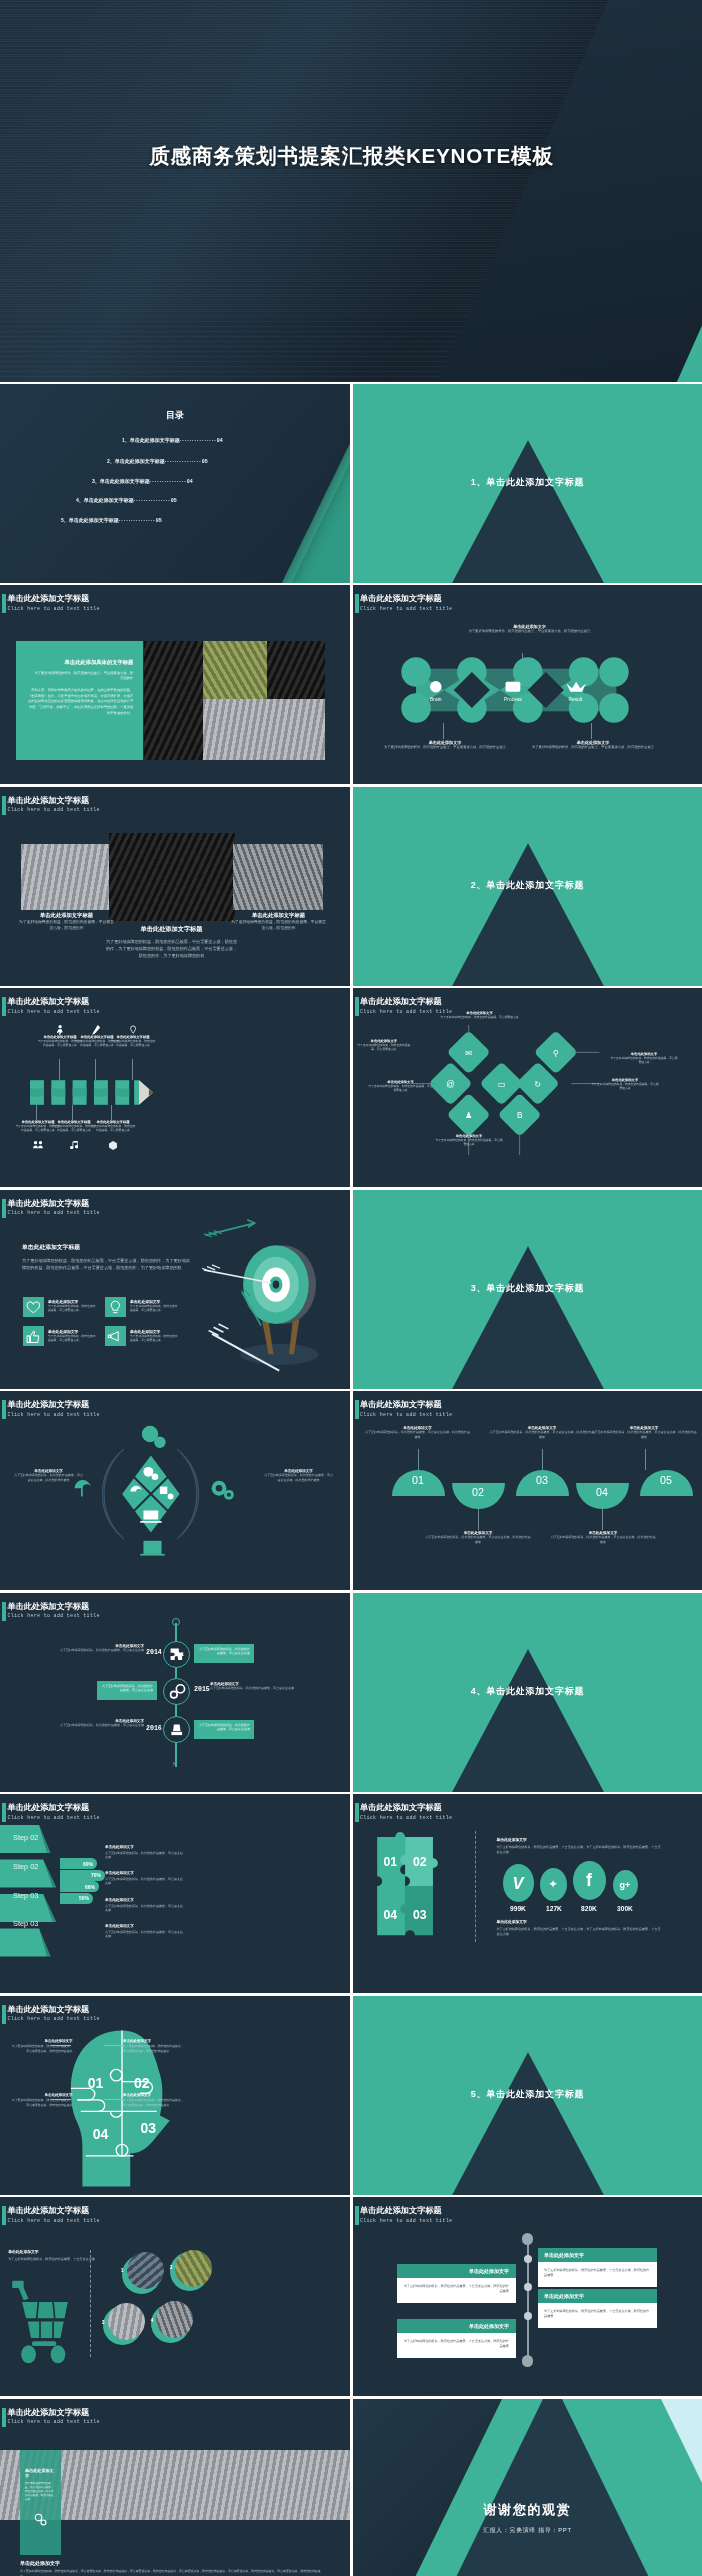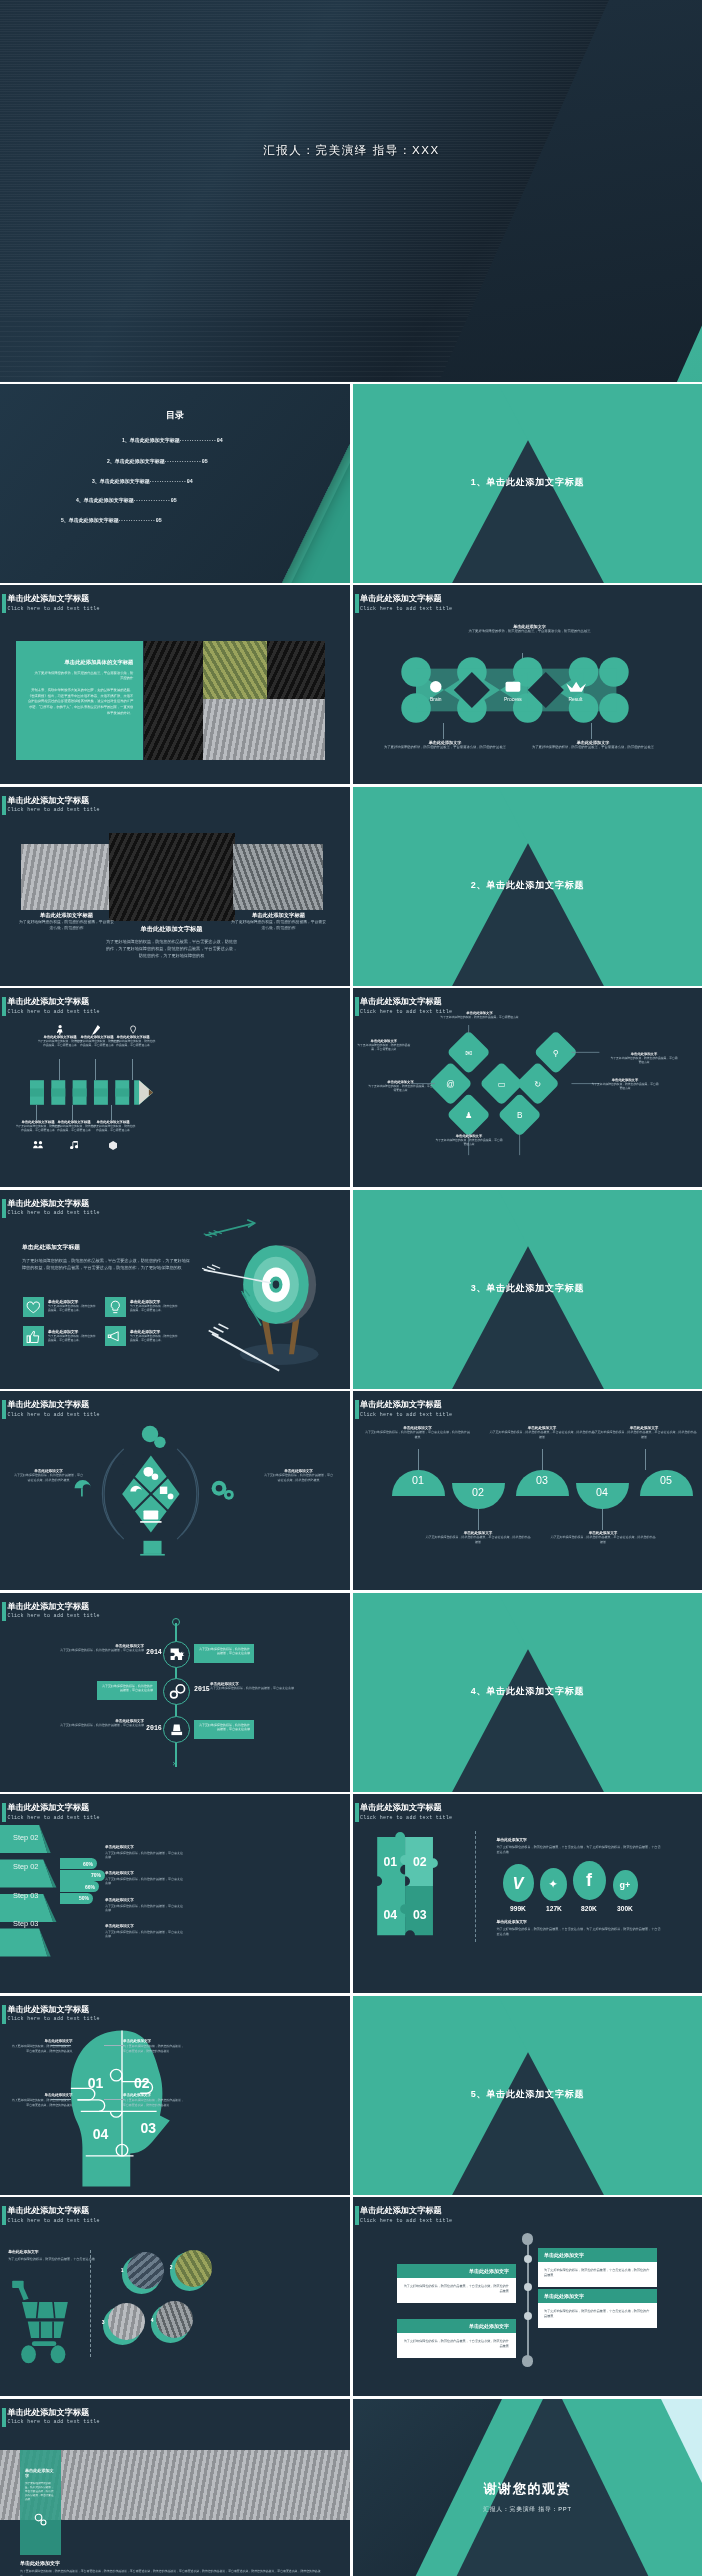--- a/index.html
+++ b/index.html
@@ -178,21 +178,21 @@
 </style>
 </head>
 <body>
 
 <div class="cover">
   <div class="dark-band"></div>
   <div class="teal-chev chev2"></div>
   <div class="teal-chev chev1"></div>
   <div class="darkwedge"></div>
   <div class="cover-text">
-    <div class="subtitle">汇报人：完美演绎  指导：XXX</div>
+    <div class="maintitle">质感商务策划书提案汇报类KEYNOTE模板</div>
   </div>
 </div>
 
 <div class="grid">
 
   <div class="slide toc">
     <div class="tealbg"></div>
     <div class="wedge2"></div>
     <div class="wedge3"></div>
     <div class="dark"></div>
@@ -970,19 +970,19 @@
       <div class="bd" style="font-size:2.9px;margin-top:3.3px;line-height:1.7;">为了更好地保障您的权益，防范您的作品被黑，平台需要这么做，防范您的作品被黑，平台需要这么做，防范您的作品被黑，平台需要这么做，防范您的作品被黑，平台需要这么做，防范您的作品被黑，平台需要这么做，防范您的作品被黑。</div>
     </div>
   </div>
 
   <div class="slide" style="background:#233a48;">
     <div class="abs" style="left:-107px;top:-33px;width:247px;height:271px;background:#3fb39a;transform:skewX(-26deg);"></div>
     <div class="abs" style="left:-107px;top:-33px;width:206px;height:271px;background:linear-gradient(120deg,#243c4b,#1b2c39);transform:skewX(-26deg);"></div>
     <div class="abs" style="right:-115px;top:-33px;width:206px;height:271px;background:#3fb39a;transform:skewX(26deg);"></div>
     <div class="abs" style="right:-156px;top:-33px;width:148px;height:271px;background:#cdeff3;transform:skewX(26deg);"></div>
     <div class="abs" style="left:0;right:0;top:81px;text-align:center;z-index:6;">
-      <div style="font-size:13px;font-weight:bold;color:#fff;letter-spacing:1.6px;">谢谢您的观赏</div>
+      <div style="font-size:13px;font-weight:bold;color:#fff;letter-spacing:1.6px;margin-top:21px;">谢谢您的观赏</div>
       <div style="margin-top:7.4px;font-size:5.8px;color:#e2edf1;letter-spacing:0.8px;">汇报人：完美演绎  指导：PPT</div>
     </div>
   </div>
 
 </div>
 
 
 </body></html>

